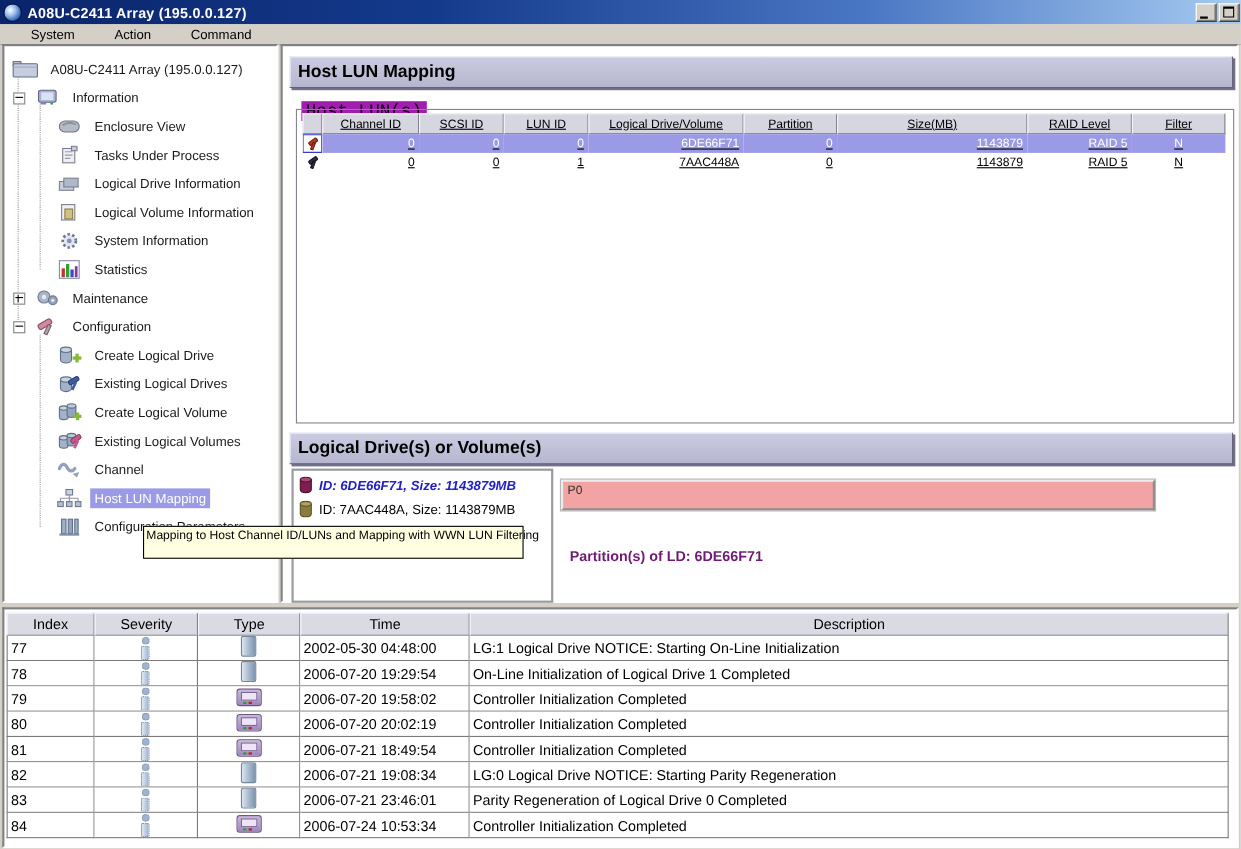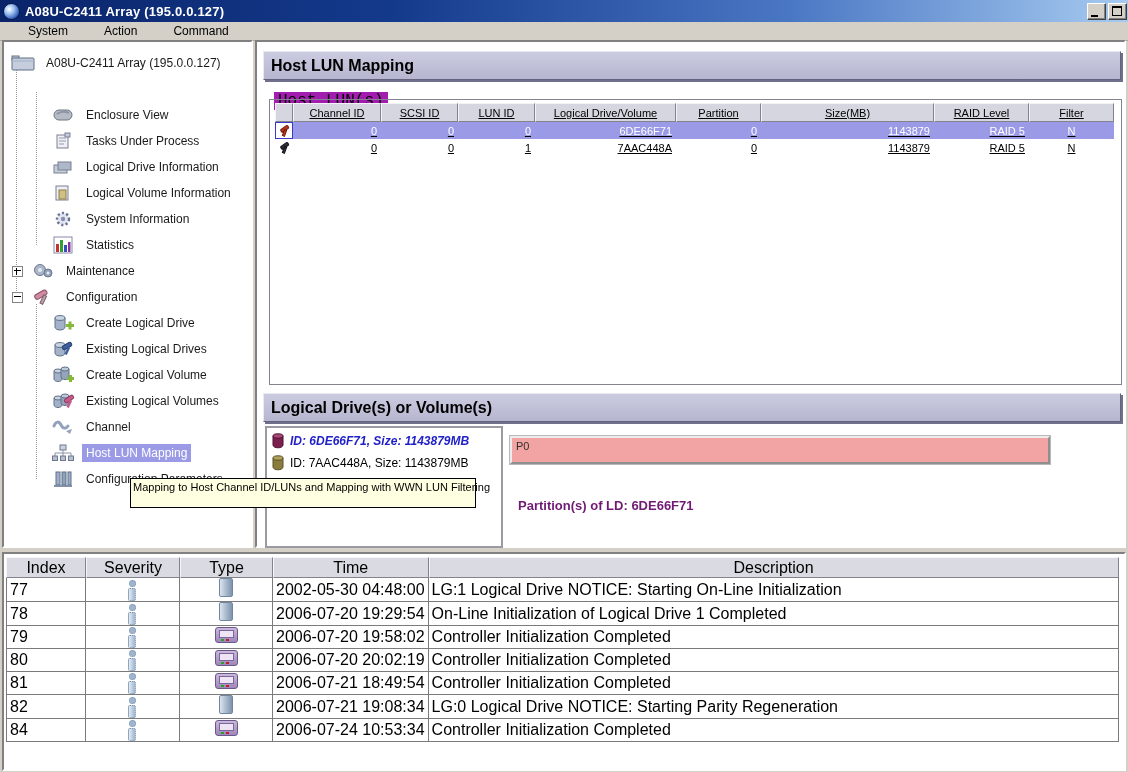--- a/index.html
+++ b/index.html
@@ -88,21 +88,21 @@
     font-size:11px;color:#30302a;padding:2px 0 0 4px;box-sizing:border-box;}
   .ld-caption{position:absolute;left:261px;top:456px;font-size:13px;font-weight:bold;color:#701a75;}
 
   
   .tooltip{position:absolute;left:130px;top:478px;width:346px;height:30px;background:#ffffe1;
     border:1px solid #000;z-index:60;font-size:11px;line-height:14px;padding:1px 2px;
     box-sizing:border-box;white-space:nowrap;color:#000;}
 
   
   .log-table{position:absolute;left:2px;top:3px;border-collapse:separate;border-spacing:0;
-    table-layout:fixed;font-size:16px;color:#000;}
+    table-layout:fixed;font-size:13px;color:#000;}
   .log-table th{height:21px;background:#dadae2;font-weight:normal;padding:0 2px;
     border:1px solid;border-color:#f6f6fa #83838b #83838b #f6f6fa;box-sizing:border-box;white-space:nowrap;}
   .log-table td{height:23px;border-right:1px solid #7b7b7b;border-bottom:1px solid #7b7b7b;
     padding:0 3px;white-space:nowrap;overflow:hidden;box-sizing:border-box;background:#fff;}
   .log-table td:first-child{border-left:1px solid #7b7b7b;}
   .log-table td.icon-col{text-align:center;}
 
   
   .sev{display:inline-block;width:11px;height:20px;position:relative;vertical-align:middle;}
   .sev::before{content:"";position:absolute;top:0;left:2px;width:5px;height:5px;border-radius:50%;
@@ -152,20 +152,32 @@
         <span class="ticon">
             <svg viewBox="0 0 26 18">
               <rect x="2" y="2" width="7" height="4" fill="#c6cedd" stroke="#5f7086"></rect>
               <rect x="2" y="4" width="22" height="12" rx="1" fill="#c6cedd" stroke="#5f7086"></rect>
               <path d="M2 7h22" stroke="#9fb0ca" fill="none"></path>
             </svg>
           </span>
         <span class="tree-label">A08U-C2411 Array (195.0.0.127)</span>
       </div>
 
+      <div class="tree-row lvl1" style="top:34px">
+        <span class="expander" data-expand="minus"></span>
+        <span class="ticon">
+            <svg viewBox="0 0 24 18">
+              <rect x="4" y="2" width="16" height="11" rx="2" fill="#a9b1d4" stroke="#5d6590"></rect>
+              <rect x="6.5" y="4" width="11" height="7" fill="#dde2f2"></rect>
+              <rect x="6" y="13" width="5" height="2" fill="#7d85aa"></rect>
+              <circle cx="16" cy="14" r="1.2" fill="#3aa83a"></circle>
+            </svg>
+          </span>
+        <span class="tree-label">Information</span>
+      </div>
 
       <div class="tree-row lvl2" style="top:60px">
         <span class="ticon">
             <svg viewBox="0 0 24 18">
               <rect x="3" y="4" width="18" height="10" rx="5" fill="#b6bcc6" stroke="#6f7684"></rect>
               <path d="M6 8 q5 -4 12 -1" stroke="#8d95a4" fill="none" stroke-width="2"></path>
             </svg>
           </span>
         <span class="tree-label">Enclosure View</span>
       </div>
@@ -496,20 +508,27 @@
         <td>Controller Initialization Completed</td>
       </tr>
       <tr>
         <td>82</td>
         <td class="icon-col"><span class="sev"></span></td>
         <td class="icon-col"><span class="type-wrap" data-type="drive"><span class="glyph"></span></span></td>
         <td>2006-07-21 19:08:34</td>
         <td>LG:0 Logical Drive NOTICE: Starting Parity Regeneration</td>
       </tr>
       <tr>
+        <td>83</td>
+        <td class="icon-col"><span class="sev"></span></td>
+        <td class="icon-col"><span class="type-wrap" data-type="drive"><span class="glyph"></span></span></td>
+        <td>2006-07-21 23:46:01</td>
+        <td>Parity Regeneration of Logical Drive 0 Completed</td>
+      </tr>
+      <tr>
         <td>84</td>
         <td class="icon-col"><span class="sev"></span></td>
         <td class="icon-col"><span class="type-wrap" data-type="controller"><span class="glyph"></span></span></td>
         <td>2006-07-24 10:53:34</td>
         <td>Controller Initialization Completed</td>
       </tr>
     </tbody>
       </table>
   </div>
 

